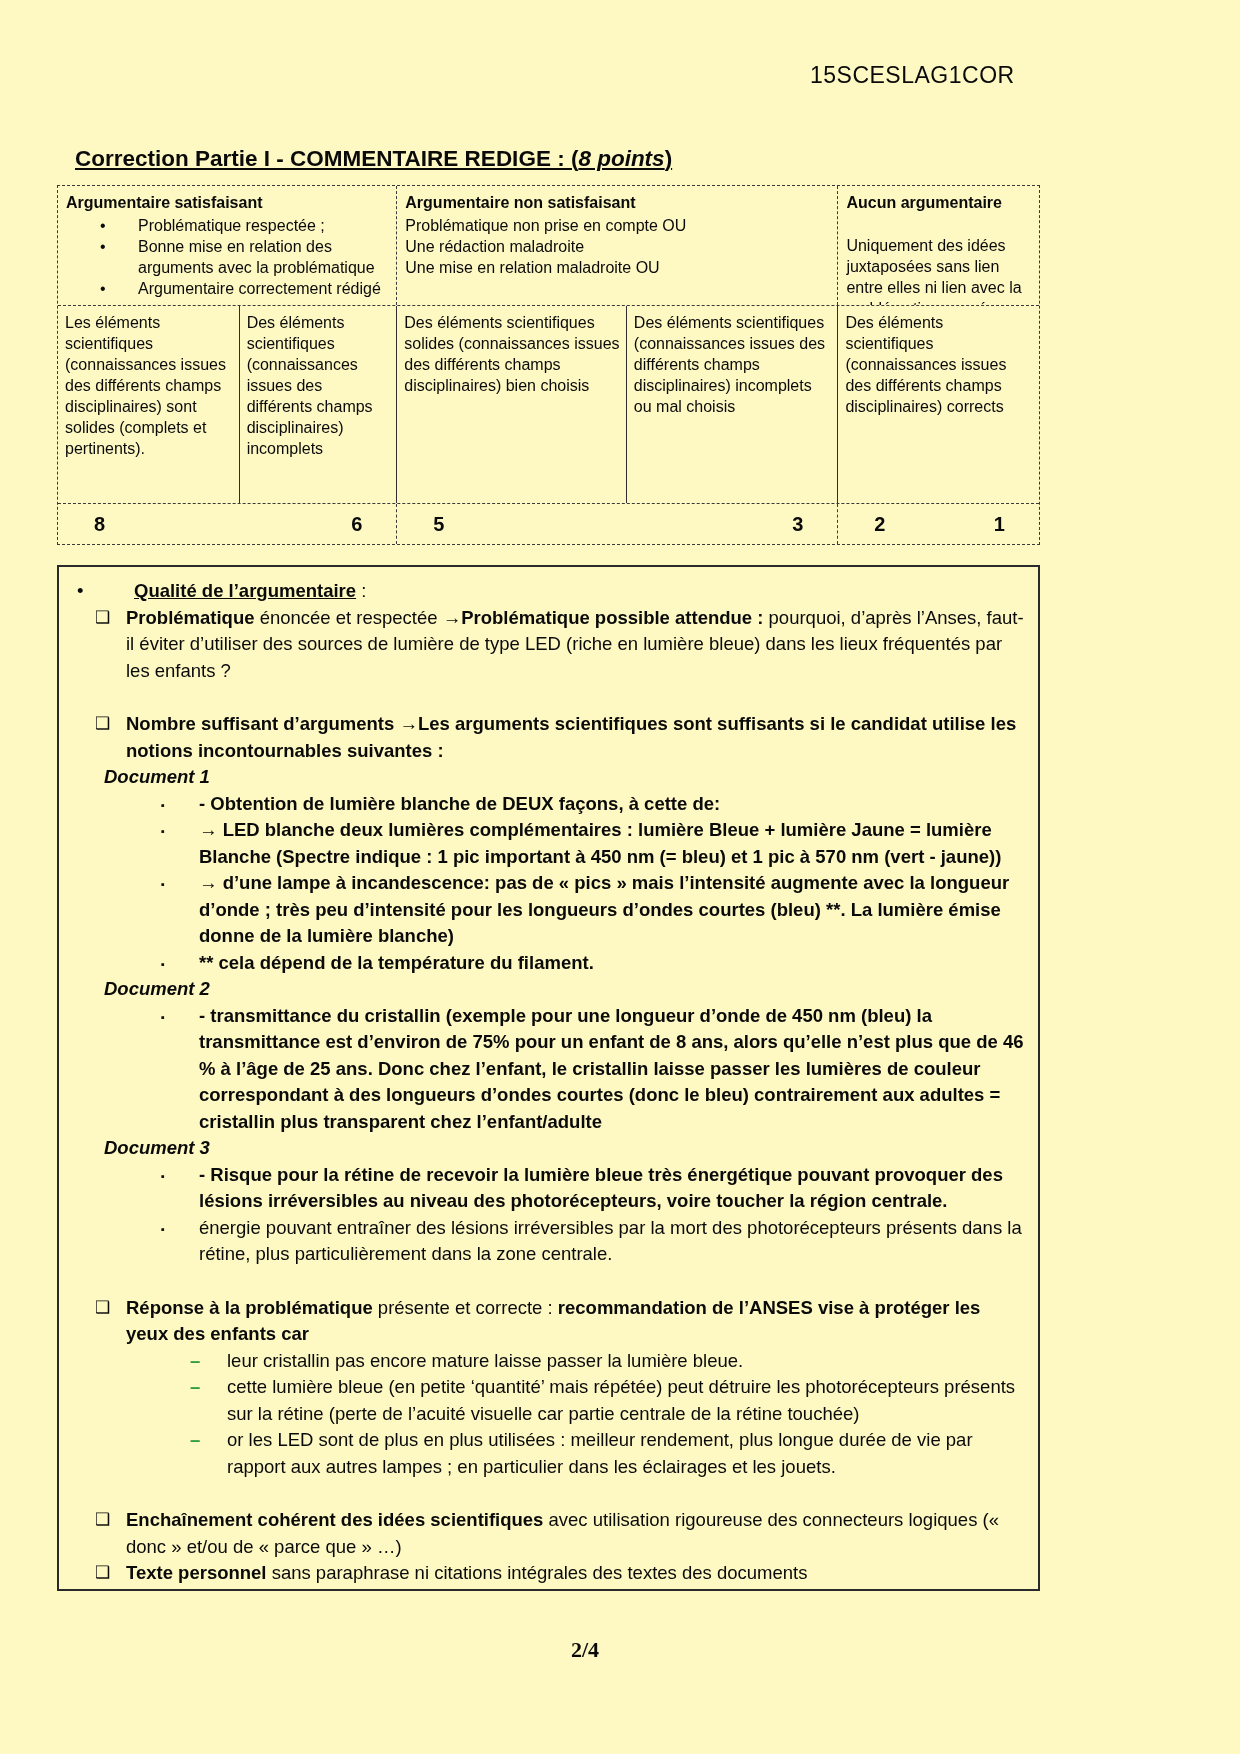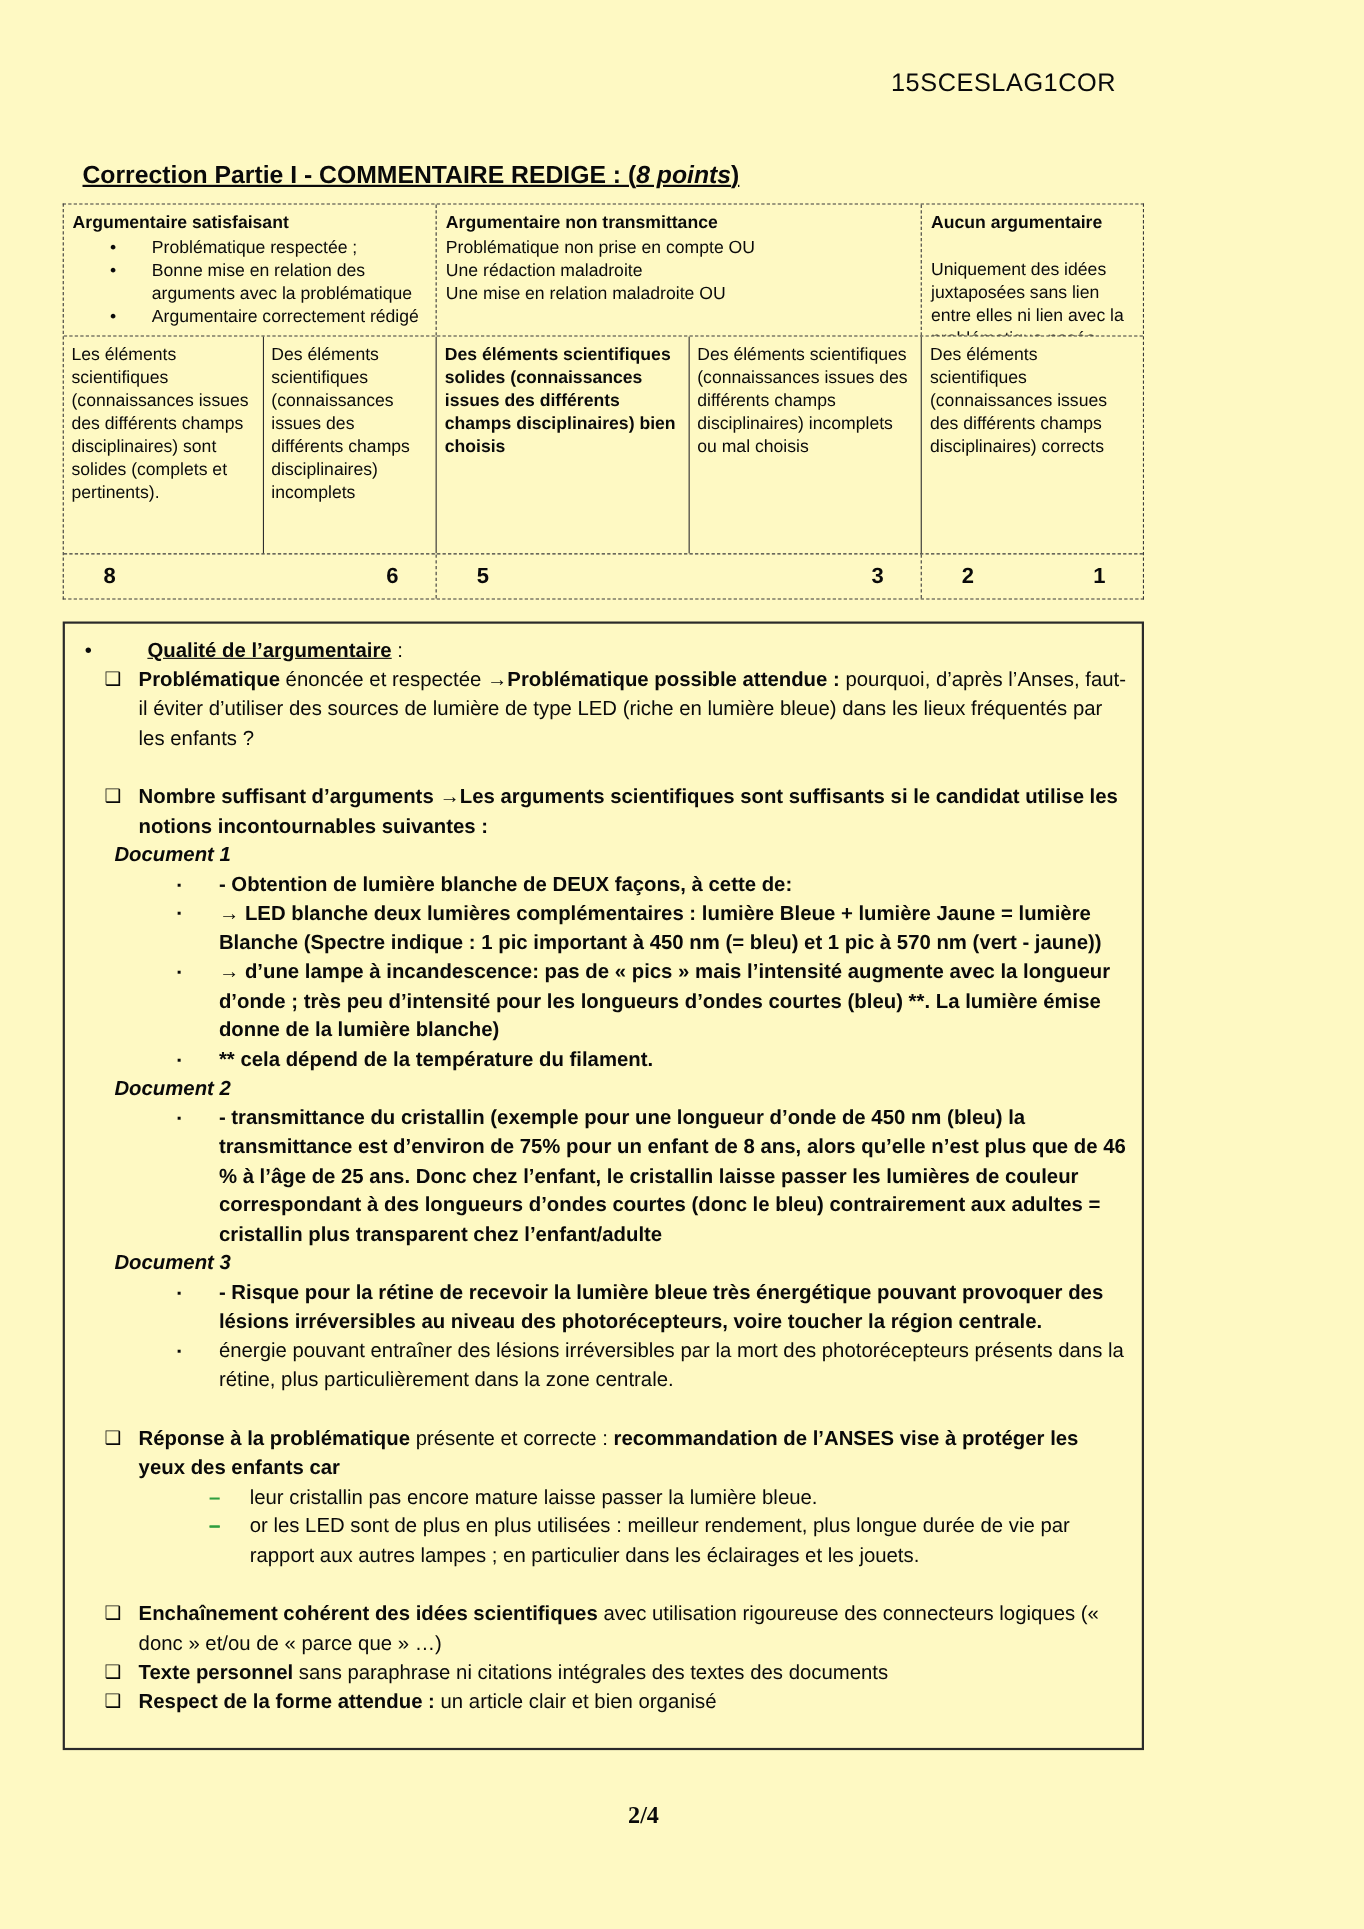--- a/index.html
+++ b/index.html
@@ -90,34 +90,34 @@
 
   <div class="rubric">
     <div class="rubric-header" id="rubric-header">
         <div class="rh-cell" style="width: 339px;">
           <div class="rh-title">Argumentaire satisfaisant</div>
           <div class="rh-bullet"><span class="bmark">•</span><span>Problématique respectée ;</span></div>
           <div class="rh-bullet"><span class="bmark">•</span><span>Bonne mise en relation des arguments avec la problématique</span></div>
           <div class="rh-bullet"><span class="bmark">•</span><span>Argumentaire correctement rédigé</span></div>
         </div>
         <div class="rh-cell" style="width: 442px;">
-          <div class="rh-title">Argumentaire non transmittance</div>
+          <div class="rh-title">Argumentaire non satisfaisant</div>
           <div>Problématique non prise en compte OU</div>
           <div>Une rédaction maladroite</div>
           <div>Une mise en relation maladroite OU</div>
         </div>
         <div class="rh-cell rh-c3" style="width: 202px;">
           <div class="rh-title">Aucun argumentaire</div>
           <div>Uniquement des idées juxtaposées sans lien entre elles ni lien avec la problématique posée</div>
         </div>
       </div>
     <div class="rubric-criteria" id="rubric-criteria">
         <div class="rc-cell" style="width: 181px;">Les éléments scientifiques (connaissances issues des différents champs disciplinaires) sont solides (complets et pertinents).</div>
         <div class="rc-cell" style="width: 158px;">Des éléments scientifiques (connaissances issues des différents champs disciplinaires) incomplets</div>
-        <div class="rc-cell" style="width: 230px; font-weight: bold;">Des éléments scientifiques solides (connaissances issues des différents champs disciplinaires) bien choisis</div>
+        <div class="rc-cell" style="width: 230px;">Des éléments scientifiques solides (connaissances issues des différents champs disciplinaires) bien choisis</div>
         <div class="rc-cell" style="width: 212px;">Des éléments scientifiques (connaissances issues des différents champs disciplinaires) incomplets ou mal choisis</div>
         <div class="rc-cell" style="width: 202px;">Des éléments scientifiques (connaissances issues des différents champs disciplinaires) corrects</div>
       </div>
     <div class="rubric-scores" id="rubric-scores">
         <div class="rs-cell" style="width: 339px;">
           <span>8</span>
           <span>6</span>
         </div>
         <div class="rs-cell" style="width: 442px;">
           <span>5</span>
@@ -139,21 +139,21 @@
       <div class="item k-square"><span class="marker">▪</span><span class="content"><span class="arrow">→</span><span class="b"> LED blanche deux lumières complémentaires : lumière Bleue + lumière Jaune = lumière Blanche (Spectre indique : 1 pic important à 450 nm (= bleu) et 1 pic à 570 nm (vert - jaune))</span></span></div>
       <div class="item k-square"><span class="marker">▪</span><span class="content"><span class="arrow">→</span><span class="b"> d’une lampe à incandescence: pas de « pics » mais l’intensité augmente avec la longueur d’onde ;  très peu d’intensité pour les longueurs d’ondes courtes (bleu) **. La lumière émise donne de la lumière blanche)</span></span></div>
       <div class="item k-square"><span class="marker">▪</span><span class="content"><span class="b">** cela dépend de la température du filament.</span></span></div>
       <div class="item k-doc"><span class="content"><span class="b">Document 2</span></span></div>
       <div class="item k-square"><span class="marker">▪</span><span class="content"><span class="b">- transmittance du cristallin (exemple pour une longueur d’onde de 450 nm (bleu) la transmittance est d’environ de 75% pour un enfant de 8 ans, alors qu’elle n’est plus que de 46 % à l’âge de 25 ans. Donc chez l’enfant, le cristallin laisse passer les lumières de couleur correspondant à des longueurs d’ondes courtes (donc le bleu) contrairement aux adultes = cristallin plus transparent chez l’enfant/adulte</span></span></div>
       <div class="item k-doc"><span class="content"><span class="b">Document 3</span></span></div>
       <div class="item k-square"><span class="marker">▪</span><span class="content"><span class="b">- Risque pour la rétine de recevoir la lumière bleue très énergétique pouvant provoquer des lésions irréversibles au niveau des photorécepteurs, voire toucher la région centrale.</span></span></div>
       <div class="item k-square"><span class="marker">▪</span><span class="content"><span>énergie pouvant entraîner des lésions irréversibles par la mort des photorécepteurs présents dans la rétine, plus particulièrement dans la zone centrale.</span></span></div>
       <div class="item k-check gap"><span class="marker">❑</span><span class="content"><span class="b">Réponse à la problématique</span><span> présente et correcte : </span><span class="b">recommandation de l’ANSES vise à protéger les yeux des enfants car</span></span></div>
       <div class="item k-dash"><span class="marker" style="color: rgb(47, 158, 63);">–</span><span class="content"><span>leur cristallin pas encore mature laisse passer la lumière bleue.</span></span></div>
-      <div class="item k-dash"><span class="marker" style="color: rgb(47, 158, 63);">–</span></div>
+      <div class="item k-dash"><span class="marker" style="color: rgb(47, 158, 63);">–</span><span class="content"><span>cette lumière bleue (en petite ‘quantité’ mais répétée) peut détruire les photorécepteurs présents sur la rétine (perte de l’acuité visuelle car partie centrale de la rétine touchée)</span></span></div>
       <div class="item k-dash"><span class="marker" style="color: rgb(47, 158, 63);">–</span><span class="content"><span>or les LED sont de plus en plus utilisées : meilleur rendement, plus longue durée de vie par rapport aux autres lampes ; en particulier dans les éclairages et les jouets.</span></span></div>
       <div class="item k-check gap"><span class="marker">❑</span><span class="content"><span class="b">Enchaînement cohérent des idées scientifiques</span><span> avec utilisation rigoureuse des connecteurs logiques (« donc » et/ou de « parce que » …)</span></span></div>
       <div class="item k-check"><span class="marker">❑</span><span class="content"><span class="b">Texte personnel</span><span> sans paraphrase ni citations intégrales des textes des documents</span></span></div>
       <div class="item k-check"><span class="marker">❑</span><span class="content"><span class="b">Respect de la forme attendue :</span><span> un article clair et bien organisé</span></span></div>
     </div>
 
   <div class="footer">2/4</div>
 
 </div>
 

